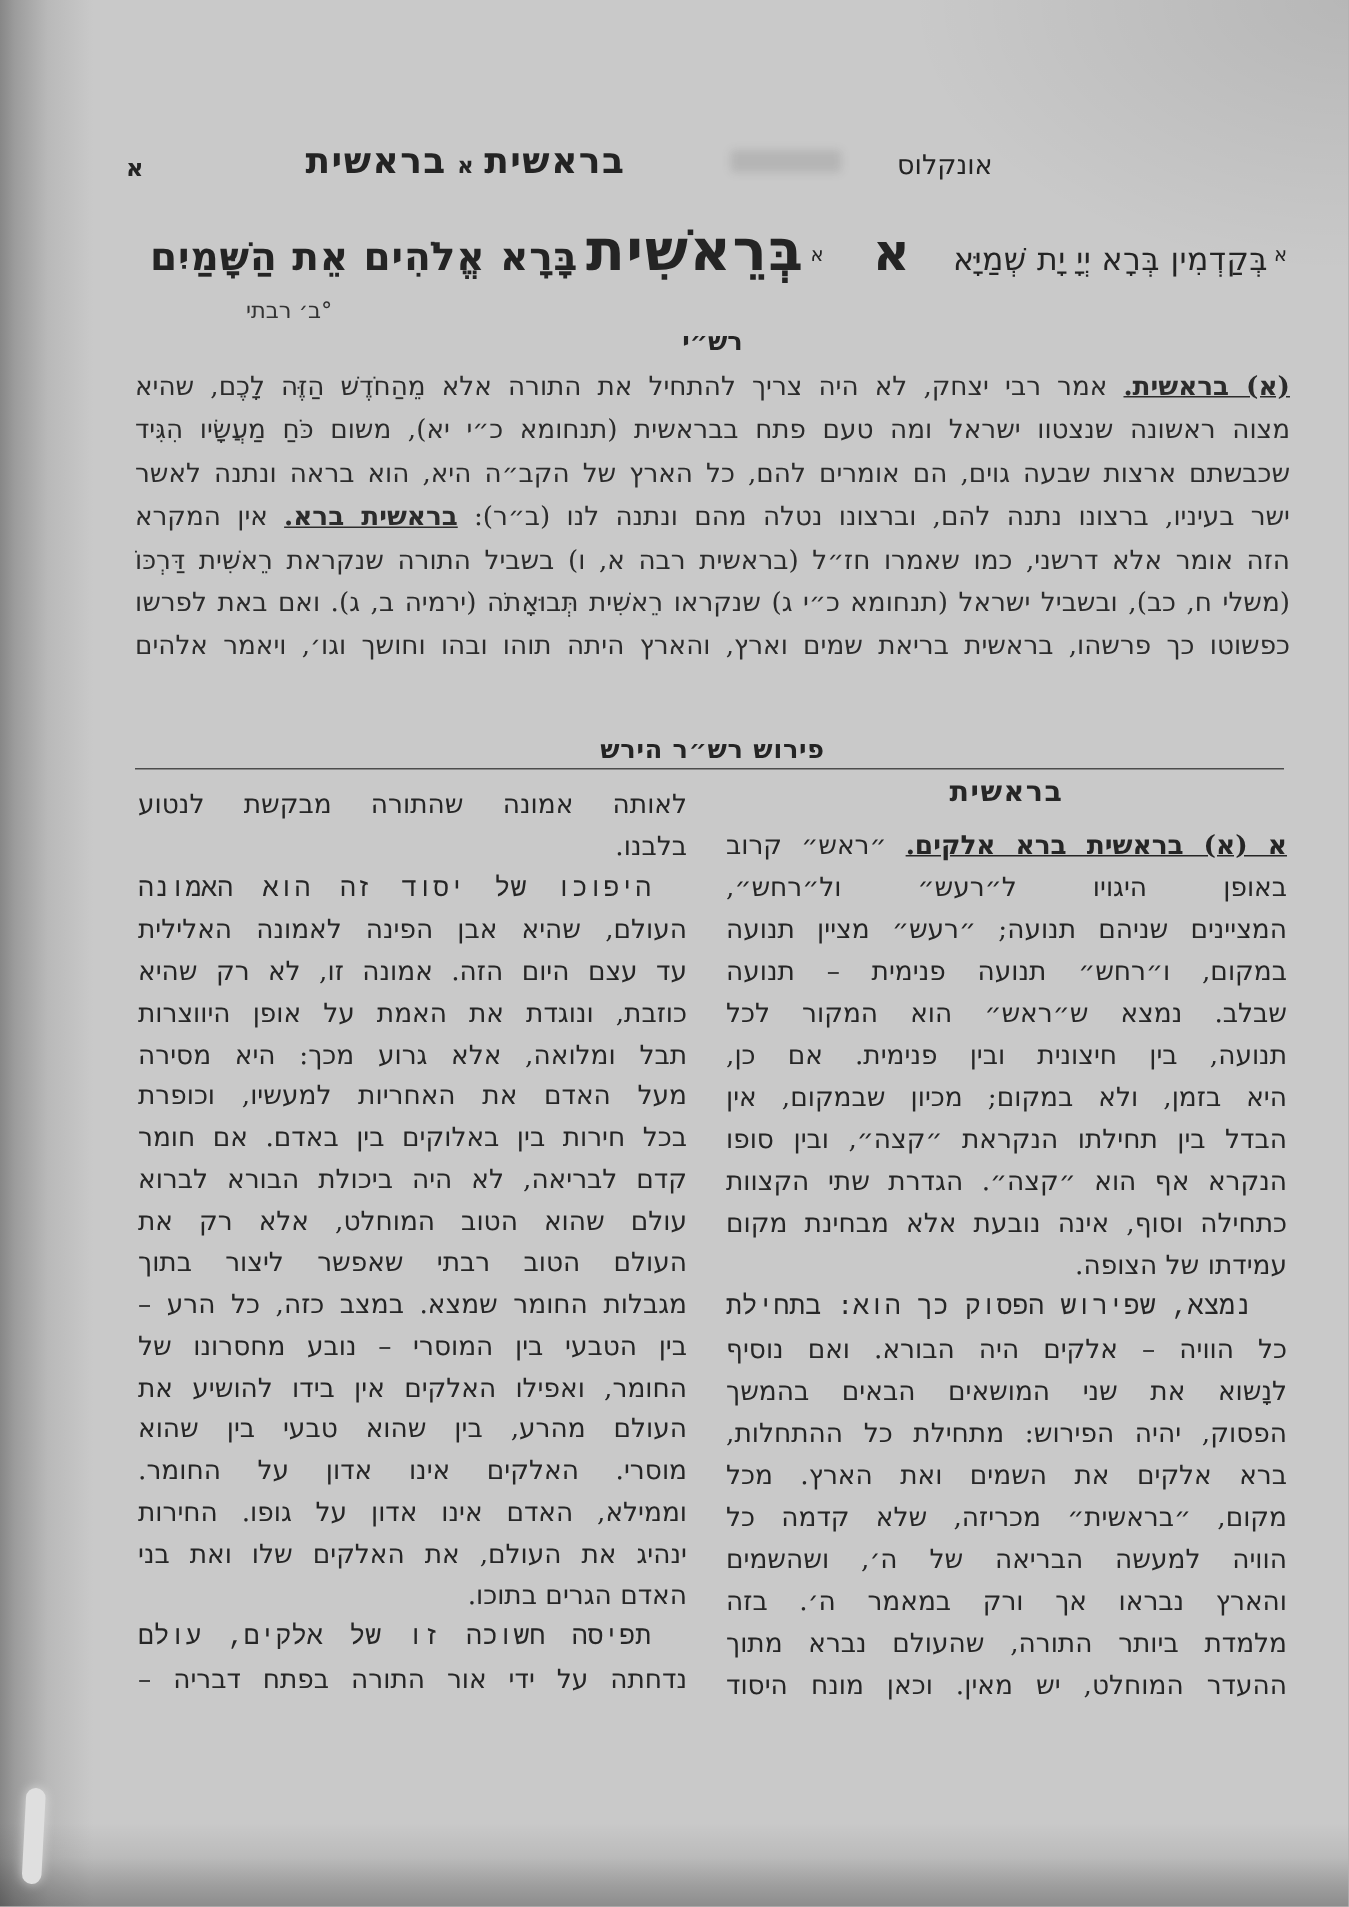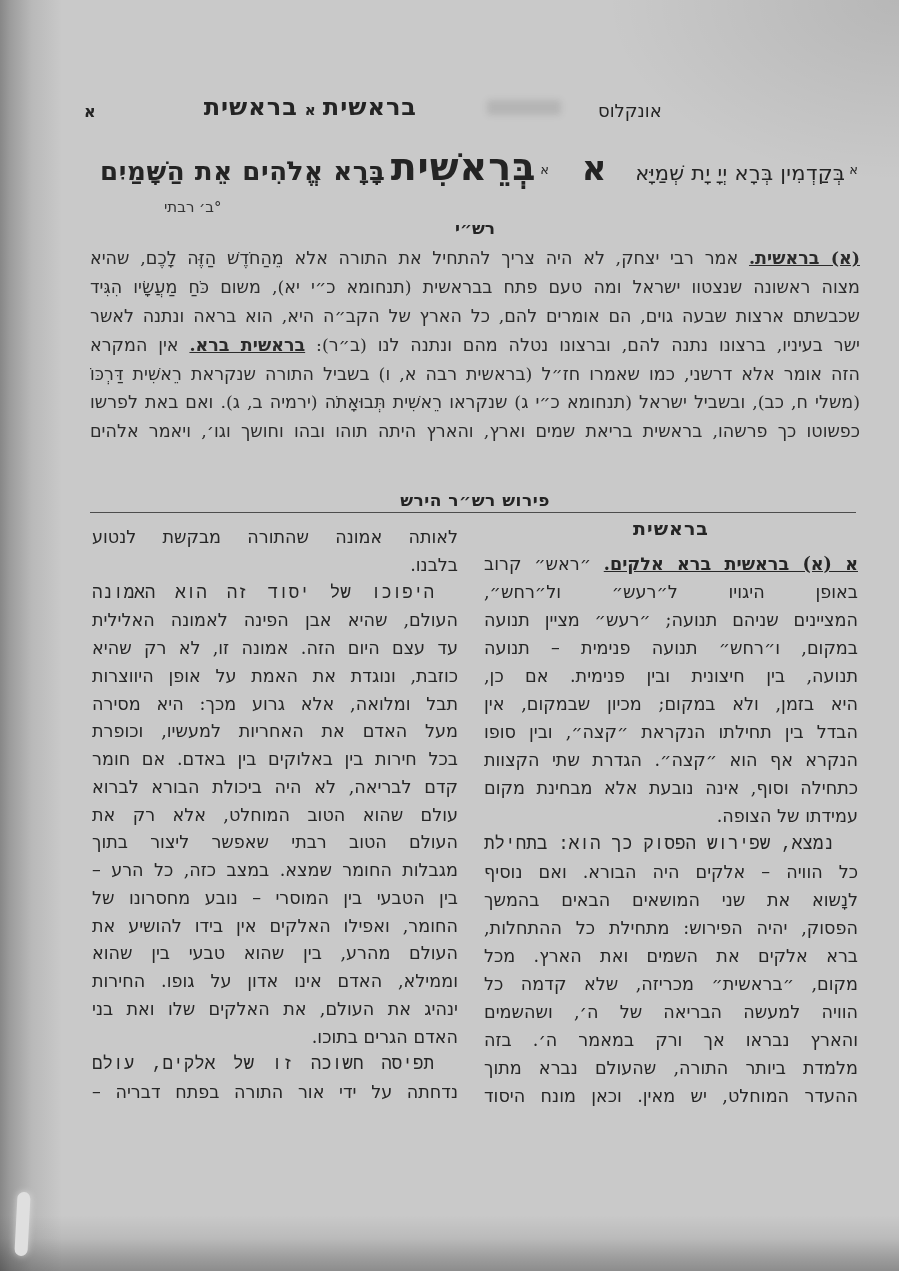--- a/index.html
+++ b/index.html
@@ -103,20 +103,21 @@
   <div class="hirsch-header">פירוש רש״ר הירש</div>
   <div class="rule"></div>
 
   <div class="col col-right">
     <div class="col-header">בראשית</div>
     <div>
         <div class="tl"><b>א (א) בראשית ברא אלקים.</b><span> ״ראש״ קרוב</span></div>
         <div class="tl"><span>באופן היגויו ל״רעש״ ול״רחש״,</span></div>
         <div class="tl"><span>המציינים שניהם תנועה; ״רעש״ מציין תנועה</span></div>
         <div class="tl"><span>במקום, ו״רחש״ תנועה פנימית – תנועה</span></div>
+        <div class="tl"><span>שבלב. נמצא ש״ראש״ הוא המקור לכל</span></div>
         <div class="tl"><span>תנועה, בין חיצונית ובין פנימית. אם כן,</span></div>
         <div class="tl"><span>היא בזמן, ולא במקום; מכיון שבמקום, אין</span></div>
         <div class="tl"><span>הבדל בין תחילתו הנקראת ״קצה״, ובין סופו</span></div>
         <div class="tl"><span>הנקרא אף הוא ״קצה״. הגדרת שתי הקצוות</span></div>
         <div class="tl"><span>כתחילה וסוף, אינה נובעת אלא מבחינת מקום</span></div>
         <div class="tl e"><span>עמידתו של הצופה.</span></div>
         <div class="tl i"><span>נמצא, שפירוש הפסוק כך הוא: בתחילת</span></div>
         <div class="tl"><span>כל הוויה – אלקים היה הבורא. ואם נוסיף</span></div>
         <div class="tl"><span>לנָשוא את שני המושאים הבאים בהמשך</span></div>
         <div class="tl"><span>הפסוק, יהיה הפירוש: מתחילת כל ההתחלות,</span></div>
@@ -140,20 +141,21 @@
         <div class="tl"><span>תבל ומלואה, אלא גרוע מכך: היא מסירה</span></div>
         <div class="tl"><span>מעל האדם את האחריות למעשיו, וכופרת</span></div>
         <div class="tl"><span>בכל חירות בין באלוקים בין באדם. אם חומר</span></div>
         <div class="tl"><span>קדם לבריאה, לא היה ביכולת הבורא לברוא</span></div>
         <div class="tl"><span>עולם שהוא הטוב המוחלט, אלא רק את</span></div>
         <div class="tl"><span>העולם הטוב רבתי שאפשר ליצור בתוך</span></div>
         <div class="tl"><span>מגבלות החומר שמצא. במצב כזה, כל הרע –</span></div>
         <div class="tl"><span>בין הטבעי בין המוסרי – נובע מחסרונו של</span></div>
         <div class="tl"><span>החומר, ואפילו האלקים אין בידו להושיע את</span></div>
         <div class="tl"><span>העולם מהרע, בין שהוא טבעי בין שהוא</span></div>
+        <div class="tl"><span>מוסרי. האלקים אינו אדון על החומר.</span></div>
         <div class="tl"><span>וממילא, האדם אינו אדון על גופו. החירות</span></div>
         <div class="tl"><span>ינהיג את העולם, את האלקים שלו ואת בני</span></div>
         <div class="tl e"><span>האדם הגרים בתוכו.</span></div>
         <div class="tl i"><span>תפיסה חשוכה זו של אלקים, עולם ואדם,</span></div>
         <div class="tl"><span>נדחתה על ידי אור התורה בפתח דבריה –</span></div>
       </div>
   </div>
 
 </div>
 

